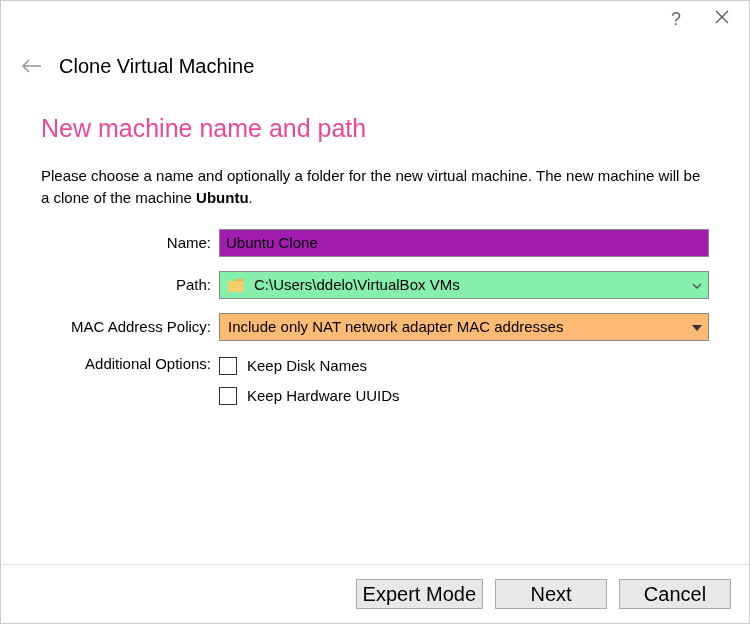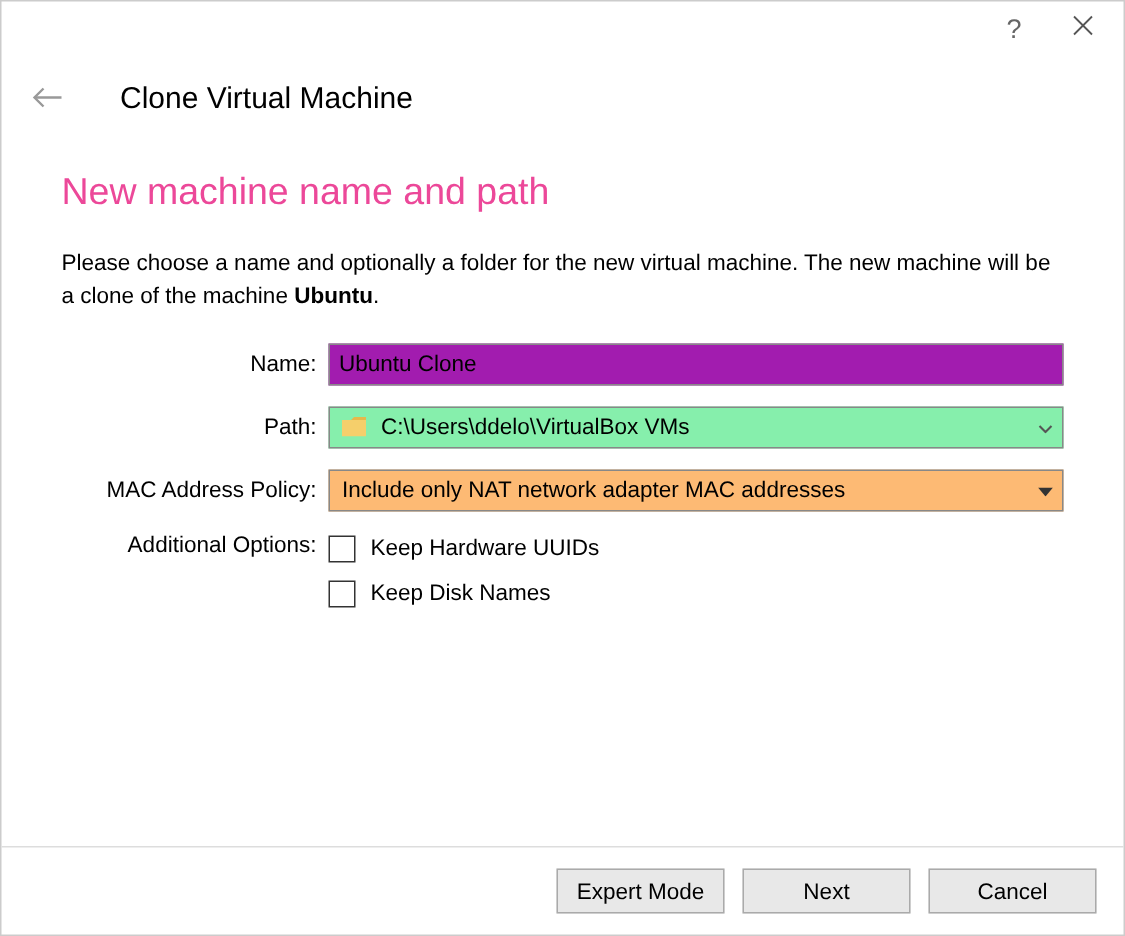--- a/index.html
+++ b/index.html
@@ -35,21 +35,20 @@
       font-size: 18px;
       cursor: default;
     }
     .titlebar .tb-btn.close {
       font-size: 16px;
     }
     .header {
       display: flex;
       align-items: center;
       padding: 8px 20px 16px 20px;
-      gap: 21px;
     }
     .back-arrow {
       color: #888;
       font-size: 20px;
       margin-right: 16px;
       cursor: pointer;
     }
     .wizard-title {
       font-size: 20px;
       color: #000;
@@ -147,21 +146,21 @@
     .btn {
       min-width: 112px;
       height: 30px;
       border: 1px solid #aaa;
       background: #e8e8e8;
       display: flex;
       align-items: center;
       justify-content: center;
       cursor: pointer;
       font-family: inherit;
-      font-size: 15px;
+      font-size: 20px;
     }
   </style>
 </head>
 <body>
 
 <div class="window">
   <div class="titlebar">
     <div class="tb-btn">
       <span>?</span>
     </div>
@@ -231,25 +230,25 @@
           </span>
         </div>
       </div>
     </div>
 
     <div class="form-row top">
       <div class="form-label">Additional Options:</div>
       <div class="form-control options-stack">
         <div class="checkbox-row">
           <div class="checkbox"></div>
-          <span>Keep Hardware UUIDs</span>
+          <span>Keep Disk Names</span>
         </div>
         <div class="checkbox-row">
           <div class="checkbox"></div>
-          <span>Keep Disk Names</span>
+          <span>Keep Hardware UUIDs</span>
         </div>
       </div>
     </div>
   </div>
 
   <div class="footer">
     <button class="btn">Expert Mode</button>
     <button class="btn">Next</button>
     <button class="btn">Cancel</button>
   </div>

